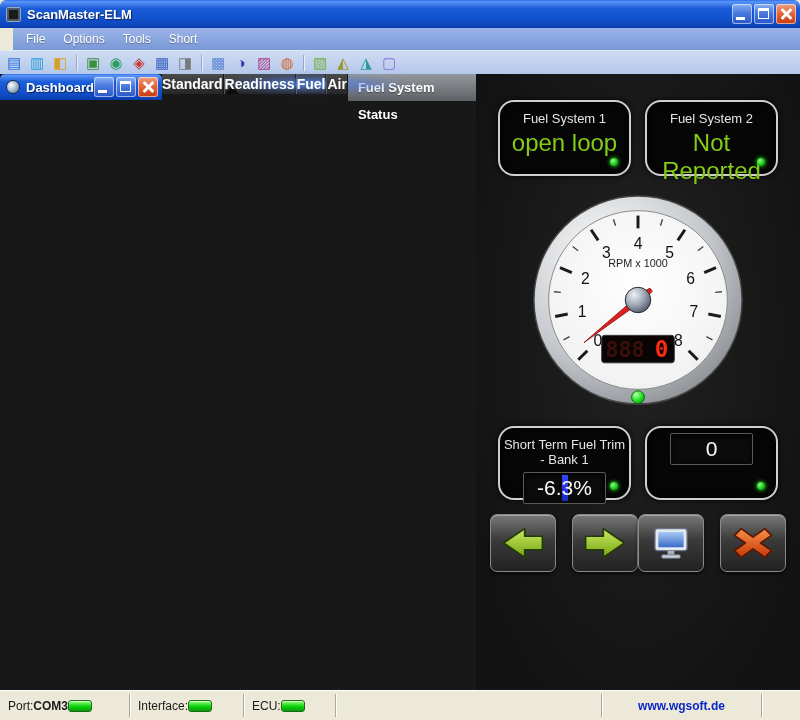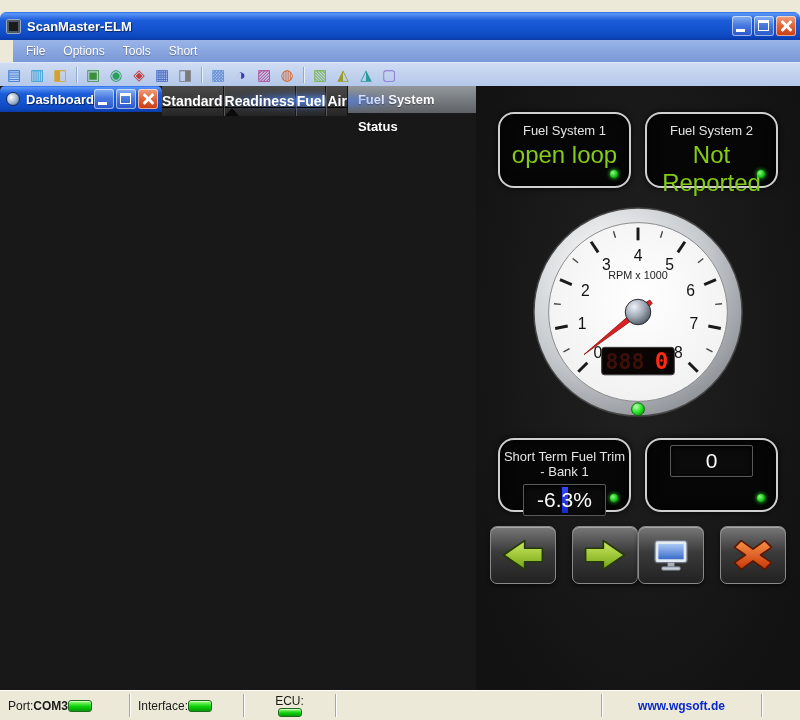--- a/index.html
+++ b/index.html
@@ -6,21 +6,21 @@
   html,body { width:800px; height:720px; overflow:hidden; }
   body { font-family:"Liberation Sans", sans-serif; background:#ece9d8; }
 
   .app { width:800px; height:720px; display:flex; flex-direction:column; }
 
   
   .xp-titlebar {
     display:flex; align-items:center; padding:0 4px 0 6px;
     background:linear-gradient(180deg,#2a6be8 0%,#5a94f8 6%,#1b5cd8 30%,#1453cf 62%,#0d47be 88%,#0a3aa8 100%);
   }
-  .titlebar-main { height:28px; border-radius:6px 6px 0 0;margin-top:12px; }
+  .titlebar-main { height:28px; border-radius:6px 6px 0 0; }
   .titlebar-dash { height:26px; border-radius:5px 5px 0 0; }
   .title-text { color:#fff; font-weight:bold; font-size:13px; text-shadow:1px 1px 1px rgba(0,0,0,.55); }
   .chip-icon { width:15px; height:15px; margin-right:6px; background:#1a1a1a; border:1px solid #9ab; border-radius:2px; box-shadow:inset 0 0 0 2px #4a5a6a; }
   .dash-icon { width:14px; height:14px; margin-right:6px; border-radius:50%; border:1px solid #1a2a4a;
     background:radial-gradient(circle at 35% 35%, #ffffff, #9ab4cc 55%, #3a5a7a); }
   .win-controls { margin-left:auto; display:flex; gap:2px; }
   .wbtn { width:20px; height:20px; border-radius:3px; position:relative;
     box-shadow:inset 0 0 0 1px rgba(255,255,255,.55); cursor:pointer; }
   .wbtn.blue { background:linear-gradient(180deg,#8ab2f2,#4a7ae0 45%,#2a56c8); }
   .wbtn.red  { background:linear-gradient(180deg,#f0a080,#e3683c 45%,#c83a12); }
@@ -34,21 +34,21 @@
     background:linear-gradient(180deg,#9ab4e8,#7a98d8); color:#fff; font-size:12px;
     text-shadow:0 1px 1px rgba(0,0,0,.35);margin-left:13px; }
   .menubar span { padding:2px 9px; cursor:default; }
   .toolbar { height:24px; display:flex; align-items:center; padding:0 4px; gap:3px;
     background:linear-gradient(180deg,#cfdcf2,#b4c8ea); border-top:1px solid #dde8f8; }
   .tb-icon { width:20px; height:20px; font-size:15px; line-height:20px; text-align:center; cursor:pointer; }
   .tb-sep { width:1px; height:16px; background:#93a8cc; margin:0 3px; box-shadow:1px 0 0 #e8f0fc; }
 
   
   .dash { flex:1; display:flex; background:#181818; }
-  .tabbar { height:30px; display:flex; position:relative; background:#c4b5fd;text-decoration:underline; }
+  .tabbar { height:20px; display:flex; position:relative; background:#c4b5fd; }
   .tab { flex:1; display:flex; align-items:center; justify-content:center; position:relative;
     color:#fff; font-weight:bold; font-size:14px; cursor:pointer;
     background:linear-gradient(180deg,#4a4a4a,#262626); border-right:1px solid #141414; border-left:1px solid #585858; }
   .tab:first-child { border-left:none; } .tab:last-child { border-right:none; }
   .tab.active::before { content:''; position:absolute; width:190px; height:16px; left:50%; top:50%;
     transform:translate(-50%,-50%); border-radius:50%; filter:blur(3px);
     background:radial-gradient(closest-side, rgba(95,155,255,.95), rgba(70,120,240,.55) 55%, rgba(40,80,200,0)); }
   .tab span { position:relative; z-index:1; }
   .tab-pointer { position:absolute; bottom:0; left:37.5%; transform:translateX(-50%);
     width:0; height:0; border-left:7px solid transparent; border-right:7px solid transparent; border-bottom:8px solid #0b0b0b; }
@@ -82,21 +82,21 @@
   .dbtn { width:66px; height:58px; border-radius:7px; border:1px solid #8a8a8a; cursor:pointer;
     background:linear-gradient(180deg,#787878,#3a3a3a 45%,#222);
     box-shadow:inset 0 1px 0 rgba(255,255,255,.35), 0 2px 4px rgba(0,0,0,.6);
     display:flex; align-items:center; justify-content:center; padding:0; }
   .dbtn svg { width:54px; height:38px; }
 
   
   .statusbar { height:30px; background:#ece9d8; border-top:1px solid #fff; display:flex; font-size:12px; color:#1a1a1a; }
   .scell { display:flex; align-items:center; gap:0; padding:0 8px; margin:3px 0;
     border-right:1px solid #aca899; box-shadow:1px 0 0 #fff; }
-  .scell.port { width:130px; } .scell.iface { width:114px; } .scell.ecu { width:92px;flex-direction:column; }
+  .scell.port { width:130px; } .scell.iface { width:114px; } .scell.ecu { width:92px; }
   .scell.spacer { flex:1; } .scell.site { width:160px; justify-content:center; border-right:1px solid #aca899; }
   .scell.pad { width:38px; border-right:none; box-shadow:none; }
   .sled { width:24px; height:12px; border-radius:3px; border:1px solid #1a6a1a;
     background:linear-gradient(180deg,#9aff7a,#0ad00a 55%,#0a9a0a); box-shadow:inset 0 1px 1px rgba(255,255,255,.6); }
   .sval { font-weight:bold; }
   .weblink { color:#0a28c8; font-weight:bold; cursor:pointer; }
 </style>
 </head>
 <body>
 

